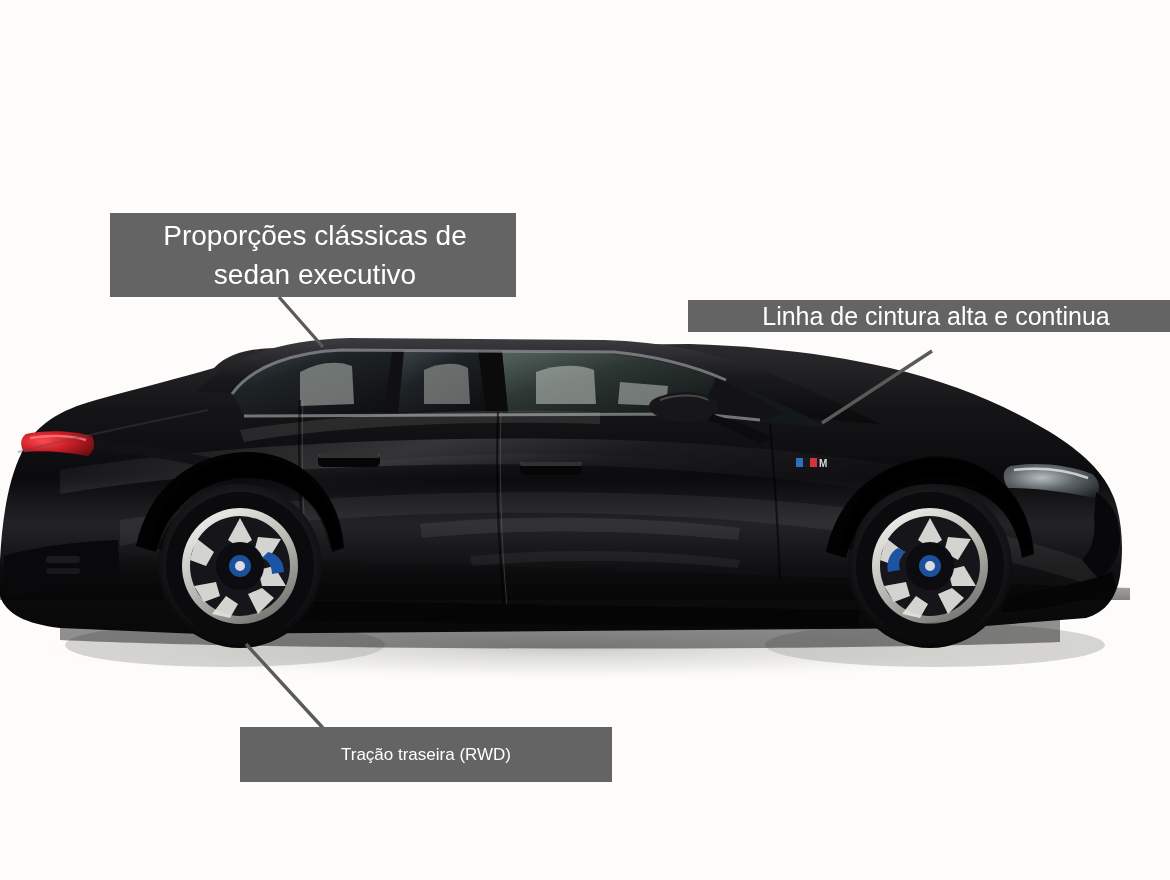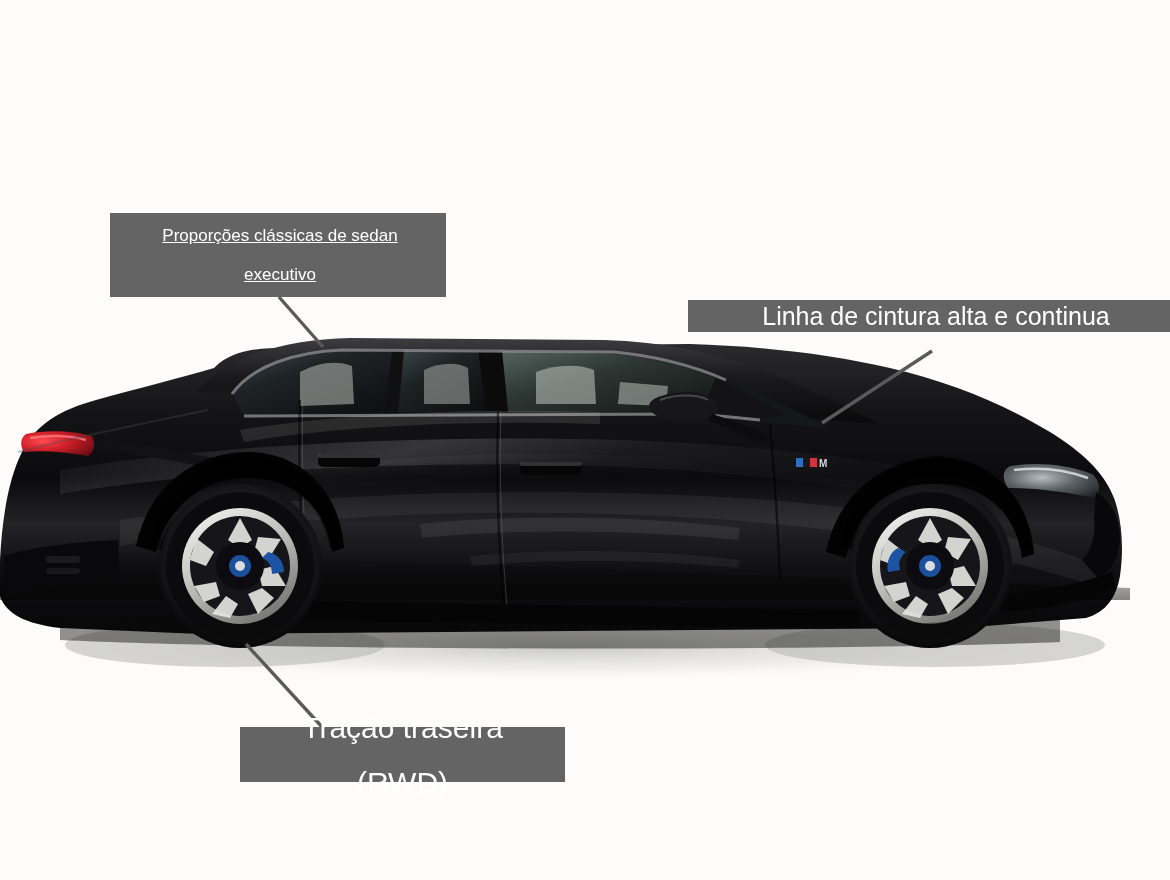--- a/index.html
+++ b/index.html
@@ -53,50 +53,49 @@
     box-sizing: border-box;
   }
   .callout-text {
     width: 100%;
     display: block;
   }
 
   #callout-proportions {
     left: 110px;
     top: 213px;
-    width: 336px;
+    width: 406px;
     height: 84px;
     padding: 6px 18px 6px 22px;
-    font-size: 17px;
+    font-size: 28px;
     line-height: 39px;
     text-align: center;
-    text-decoration: underline;
   }
   #callout-proportions .callout-text {
     text-align: center;
   }
 
   #callout-beltline {
     left: 688px;
     top: 300px;
     width: 482px;
     height: 32px;
     padding: 0 20px 0 34px;
     font-size: 25px;
     line-height: 50px;
     text-align: center;
   }
 
   #callout-rwd {
     left: 240px;
     top: 727px;
-    width: 325px;
+    width: 372px;
     height: 55px;
     padding: 3px 16px;
-    font-size: 30px;
+    font-size: 17px;
     line-height: 55px;
     text-align: center;
   }
 </style>
 </head>
 <body>
 
 <div id="stage">
 
   <div id="car-layer">

